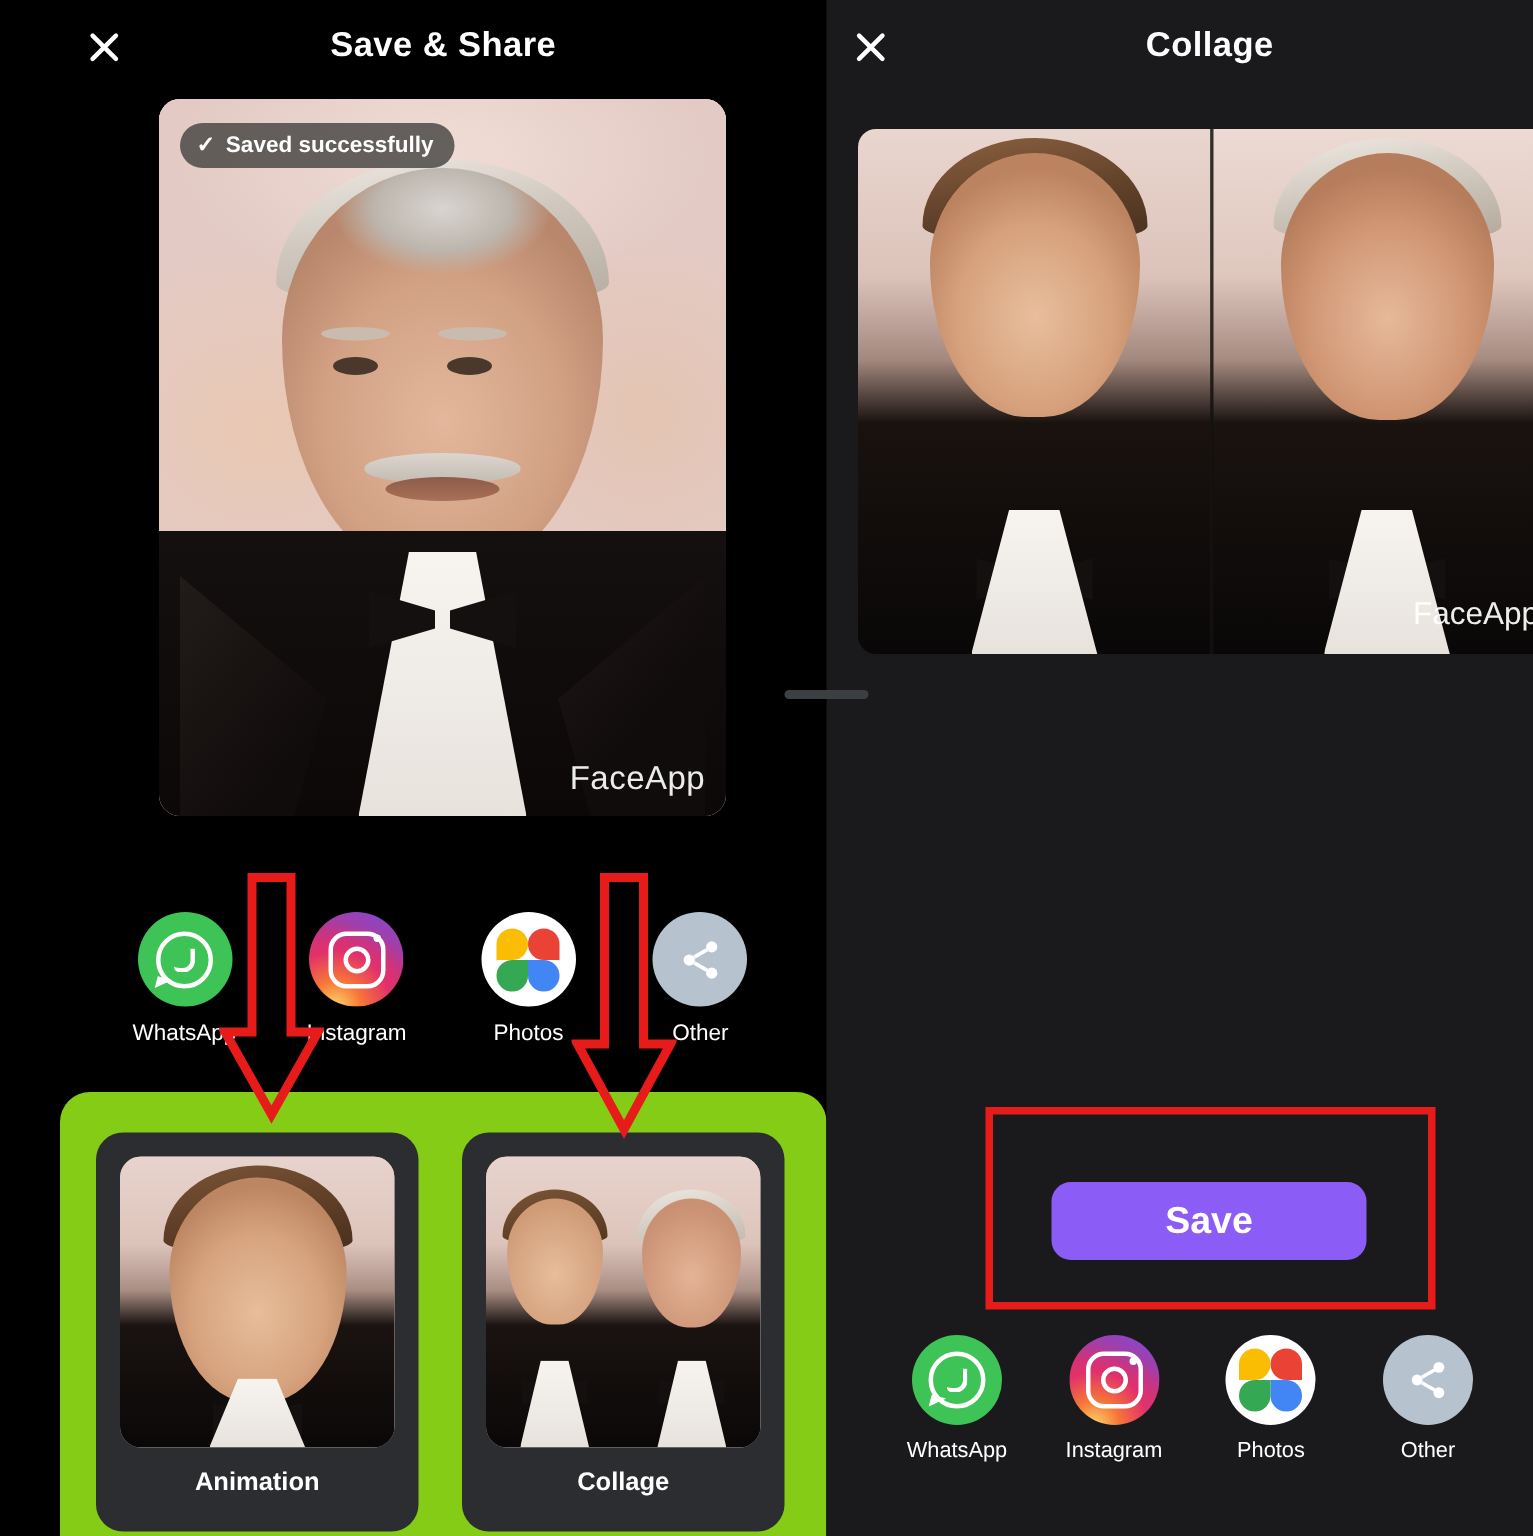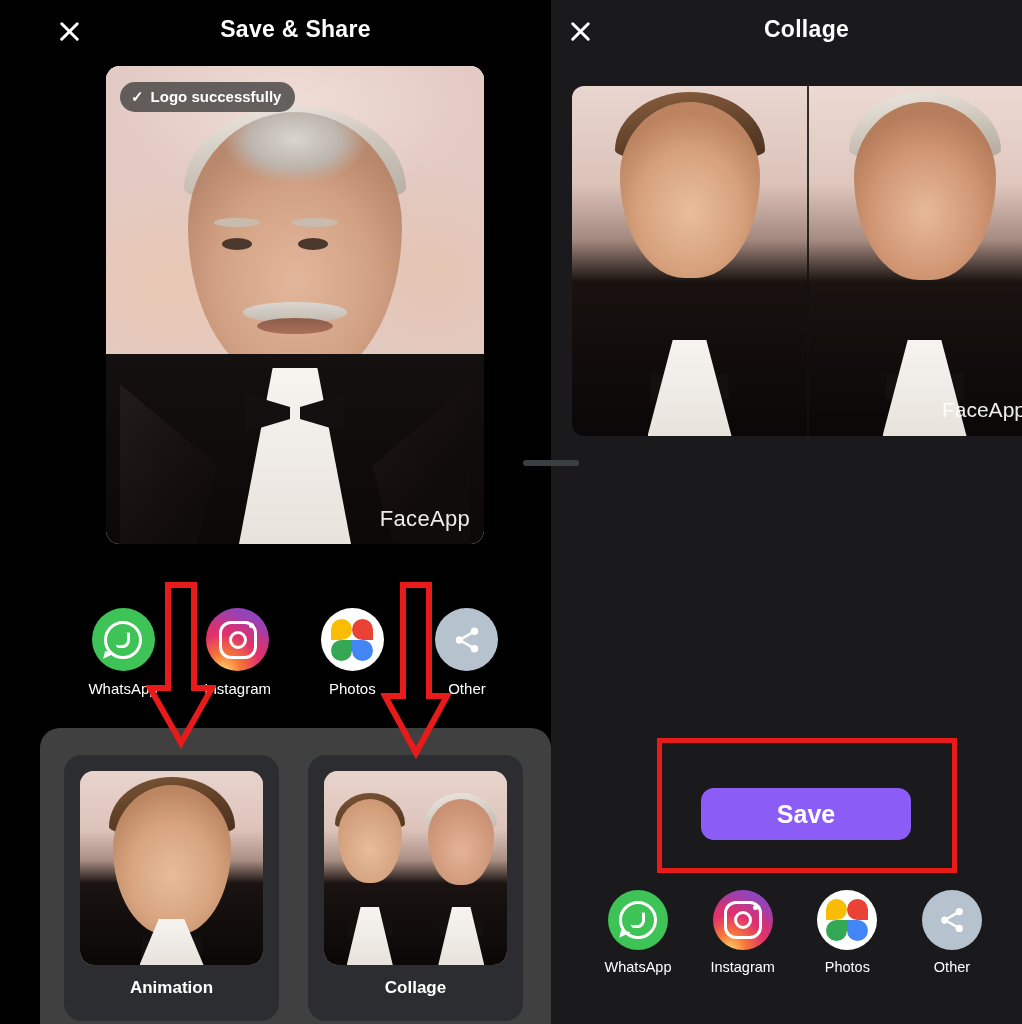--- a/index.html
+++ b/index.html
@@ -180,21 +180,21 @@
   .pet.r { left: 21px; top: 21px; background: #4285f4; border-radius: 0 21px 21px 21px; }
   .pet.b { left: 0; top: 21px; background: #34a853; border-radius: 21px 0 21px 21px; }
   .pet.l { left: 0; top: 0;  background: #fbbc04; border-radius: 21px 21px 21px 0; }
   
   .ic-other { background: #b7c2cf; }
   .ic-other svg { position: absolute; left: 50%; top: 50%; transform: translate(-50%,-50%); }
 
   
   .bottom-panel {
     position: absolute; left: 0; bottom: 0; width: 511px; height: 296px;
-    background: #404040; border-radius: 20px 20px 0 0;
+    background: #84cc16; border-radius: 20px 20px 0 0;
   }
   .opt-card {
     position: absolute; top: 27px; width: 215px; height: 266px;
     background: #2b2d30; border-radius: 18px; cursor: pointer;
   }
   .opt-card.animation { left: 24px; }
   .opt-card.collage   { left: 268px; }
   .opt-thumb {
     position: absolute; left: 16px; top: 16px;
     width: 183px; height: 194px; border-radius: 14px; overflow: hidden;
@@ -293,21 +293,21 @@
       <div class="photo-stache"></div>
       <div class="photo-mouth"></div>
       <div class="photo-suit"></div>
       <div class="photo-shirt"></div>
       <div class="photo-lapel-l"></div>
       <div class="photo-lapel-r"></div>
       <div class="photo-bow"></div>
 
       <div class="saved-badge">
         <span class="check-icon">✓</span>
-        <span>Logo successfully</span>
+        <span>Saved successfully</span>
       </div>
       <div class="watermark-main">FaceApp</div>
     </div>
 
 
     <div class="share-row left">
       <div class="share-item">
         <div class="share-ic ic-whatsapp">
           <div class="wa-tail"></div>
             <div class="wa-bub"></div>

